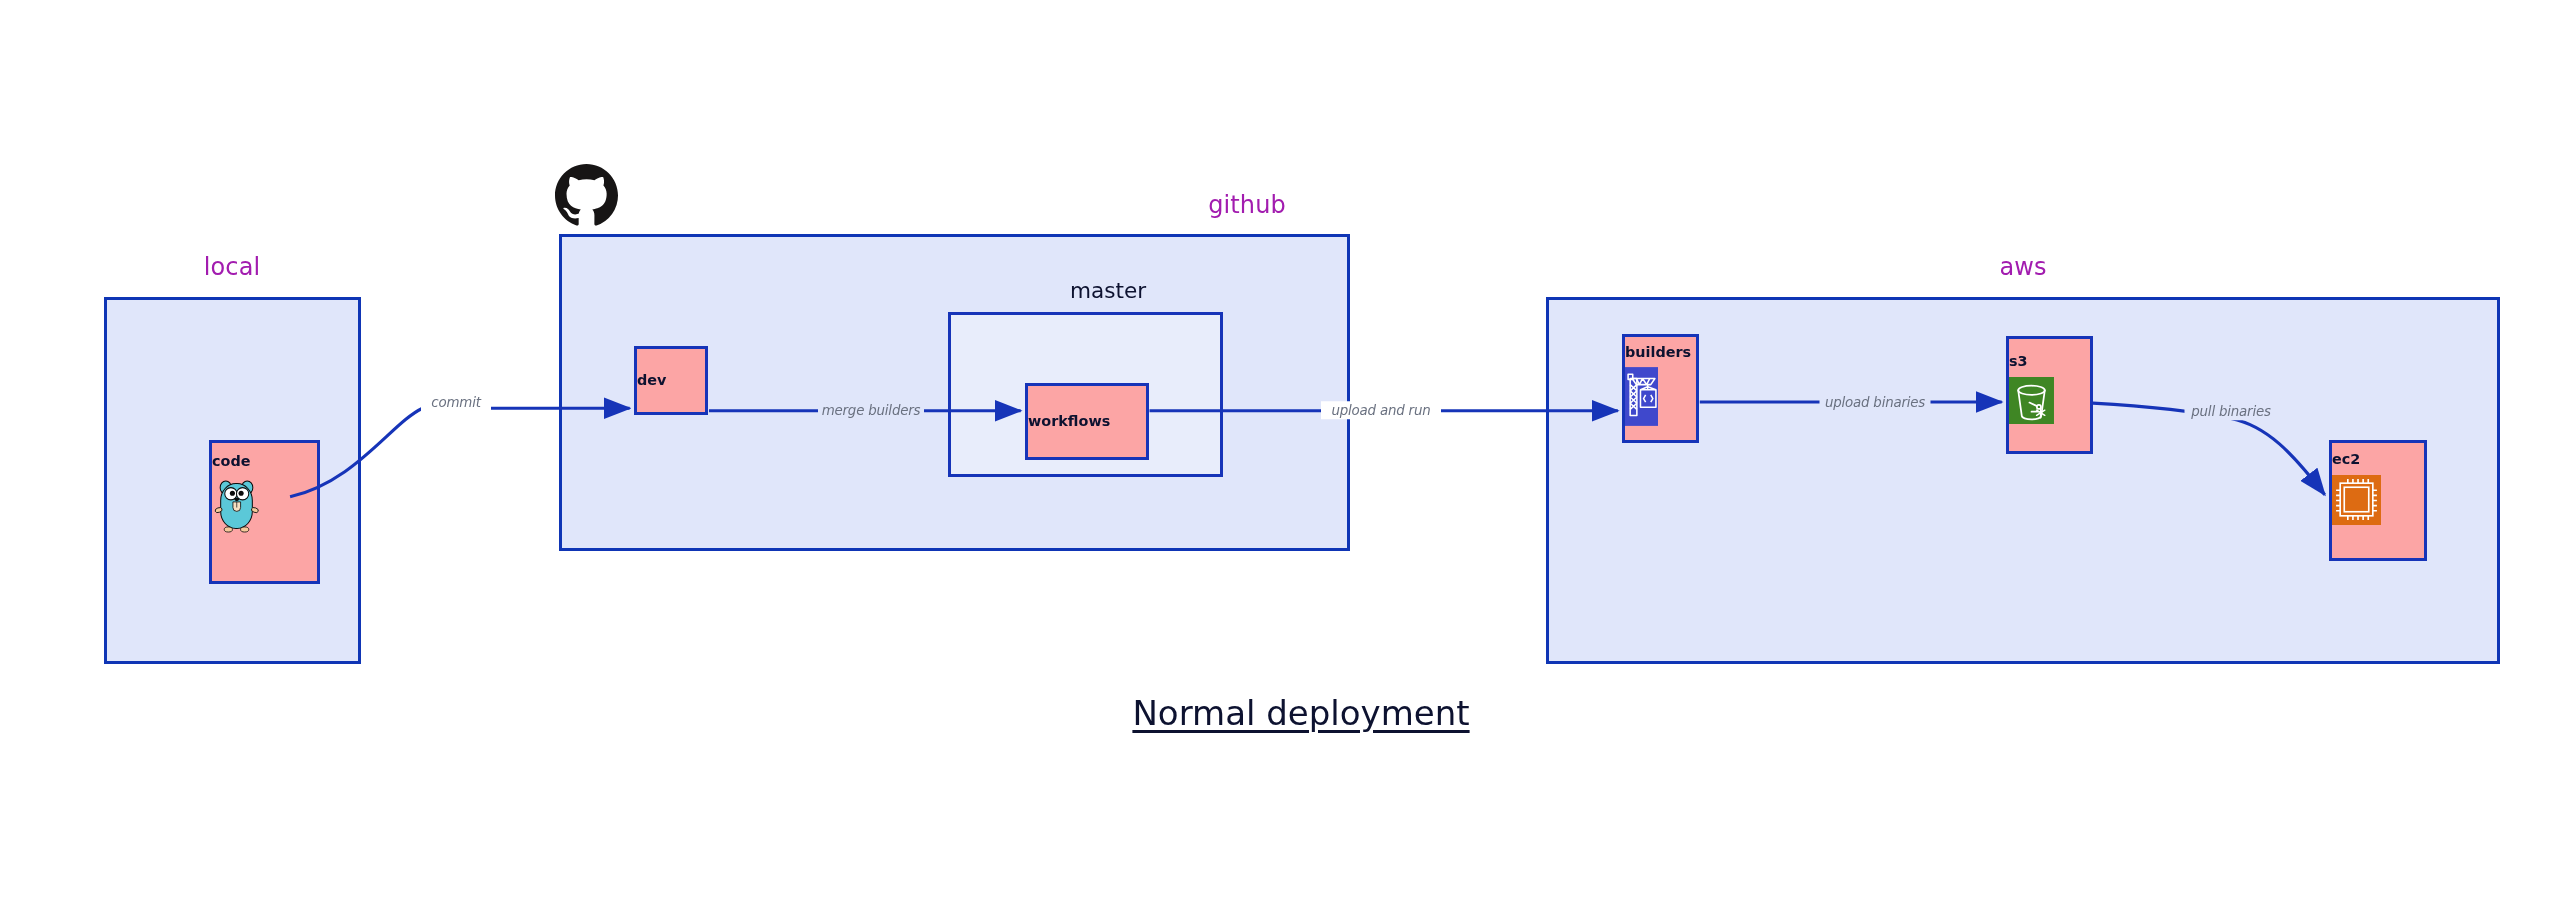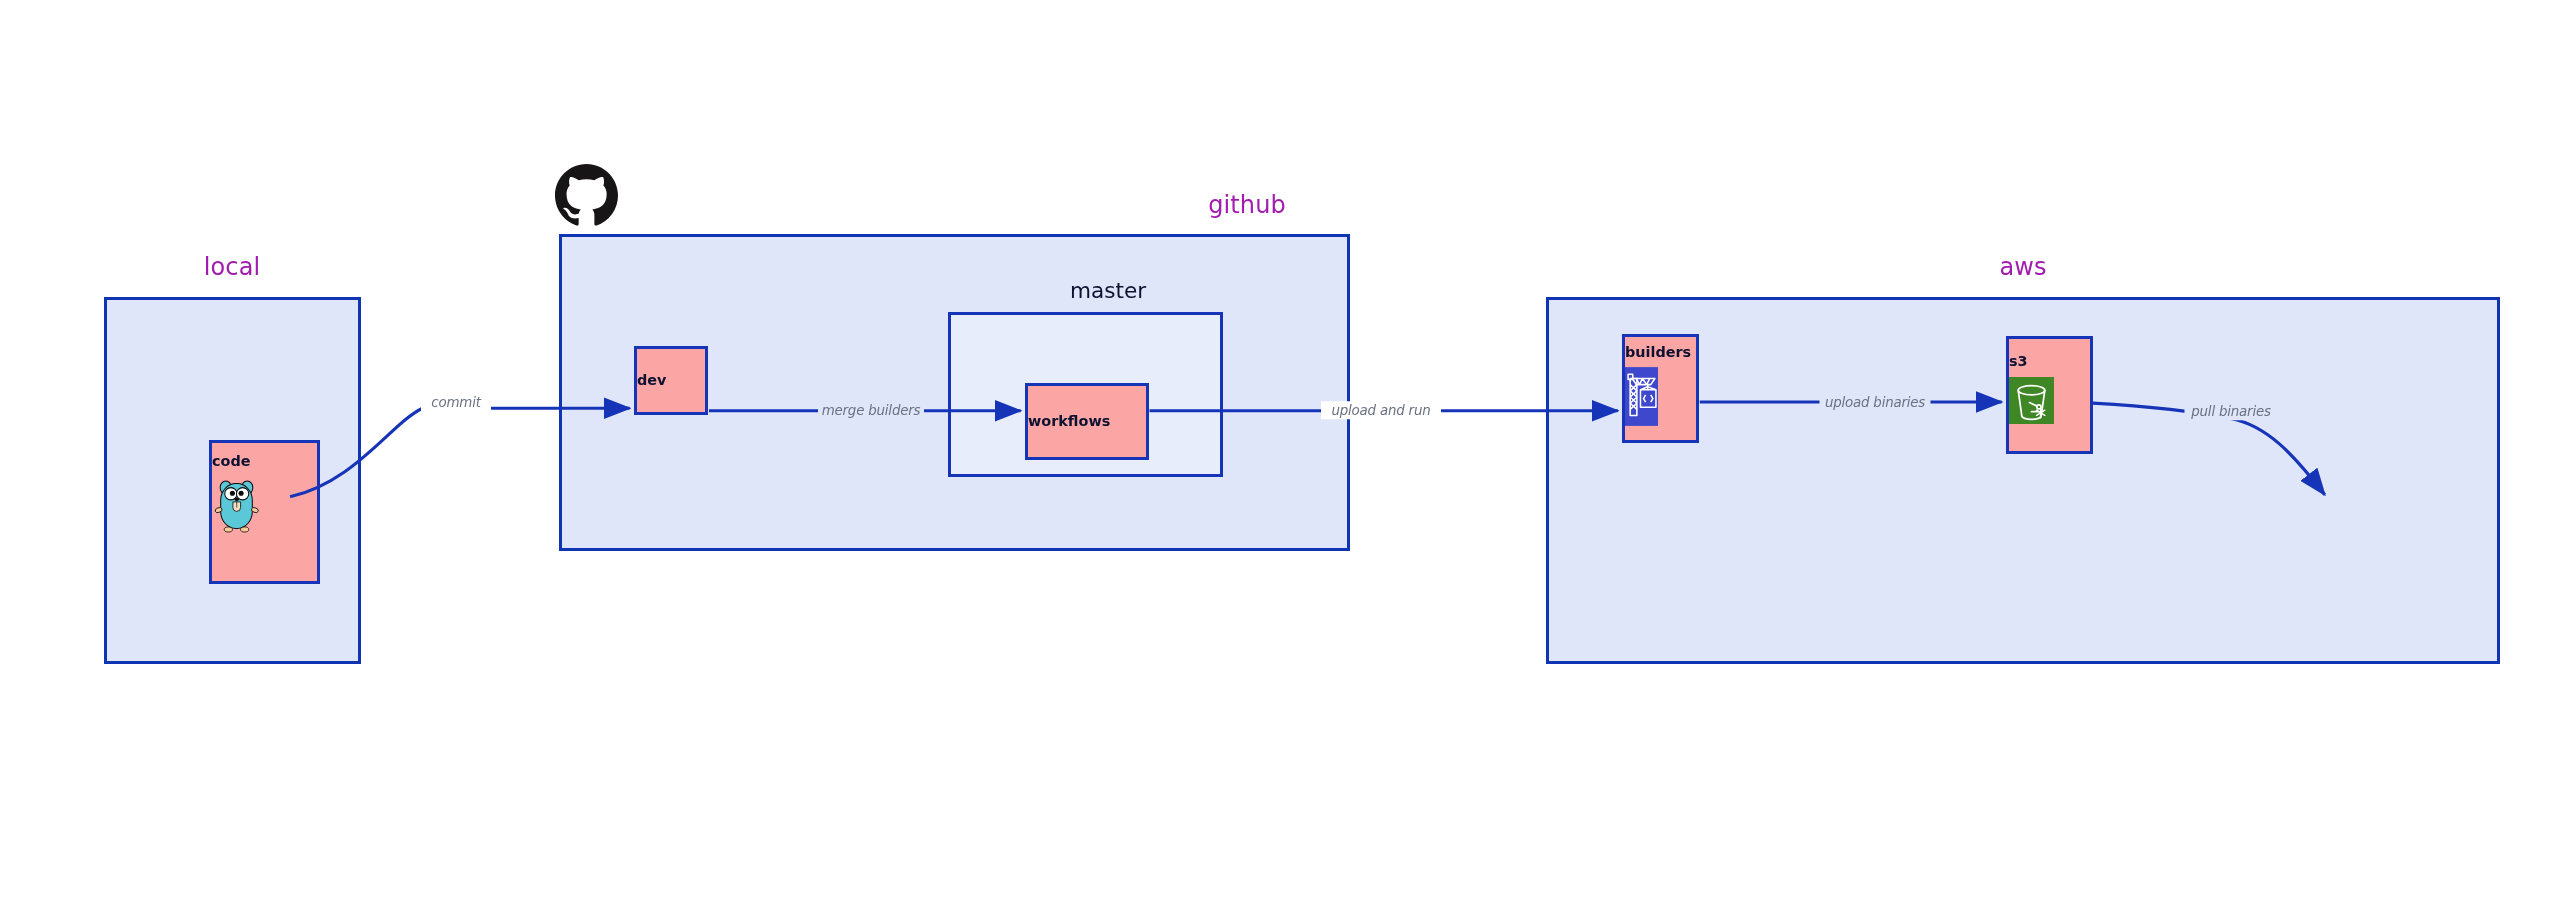--- a/index.html
+++ b/index.html
@@ -221,20 +221,40 @@
           <path d="M44 68 L57 68"></path>
 
           <g stroke-width="3">
             <path d="M62 60 L62 80 M54 65 L70 75 M70 65 L54 75"></path>
           </g>
         </g>
       </svg>
     </span>
   </div>
 
+  <div class="node-box" style="left:2329px; top:440px; width:98px; height:121px; padding-top:9.3px;">
+    <div class="node-title">ec2</div>
+    <span class="node-icon" style="margin-top:8.2px;">
+      <svg width="49" height="50" viewBox="0 0 96 98">
+        <rect x="0" y="0" width="96" height="98" fill="#dd6b12"></rect>
+        <g fill="none" stroke="#ffffff" stroke-width="3.2" stroke-linecap="butt">
+          <rect x="24" y="24" width="48" height="48"></rect>
+          <rect x="16" y="16" width="64" height="64"></rect>
+
+          <path d="M31 16 L31 8 M41 16 L41 8 M51 16 L51 8 M61 16 L61 8 M71 16 L71 8"></path>
+
+          <path d="M31 80 L31 88 M41 80 L41 88 M51 80 L51 88 M61 80 L61 88 M71 80 L71 88"></path>
+
+          <path d="M16 30 L8 30 M16 40 L8 40 M16 50 L8 50 M16 60 L8 60 M16 70 L8 70"></path>
+
+          <path d="M80 30 L88 30 M80 40 L88 40 M80 50 L88 50 M80 60 L88 60 M80 70 L88 70"></path>
+        </g>
+      </svg>
+    </span>
+  </div>
 
   <svg class="svg-layer" viewBox="0 0 5054 1750" xmlns="http://www.w3.org/2000/svg">
     <defs>
       <marker id="arrowhead" markerWidth="9" markerHeight="7" refX="8.4" refY="3.5" orient="auto" markerUnits="strokeWidth">
         <polygon points="0 0, 9 3.5, 0 7" fill="#1634b8"></polygon>
       </marker>
     </defs>
 
     <path d="M563 964 C 690 935 760 820 820 792 L 1222 792" fill="none" stroke="#1634b8" stroke-width="6" marker-end="url(#arrowhead)"></path>
 
@@ -256,15 +276,16 @@
 
   <span class="edge-label-bg" style="left:1381px; top:410px; width:120px; height:17.5px; background:#ffffff;"></span>
   <span class="edge-label" style="left:1381px; top:410px;">upload and run</span>
 
   <span class="edge-label-bg" style="left:1875px; top:402px; width:111px; height:17.5px; background:#e0e6fa;"></span>
   <span class="edge-label" style="left:1875px; top:402px;">upload binaries</span>
 
   <span class="edge-label-bg" style="left:2231px; top:411px; width:93px; height:17.5px; background:#e0e6fa;"></span>
   <span class="edge-label" style="left:2231px; top:411px;">pull binaries</span>
 
+  <div id="diagram-title" style="left:1301px; top:693px;">Normal deployment</div>
 
 </div>
 
 
 </body></html>

